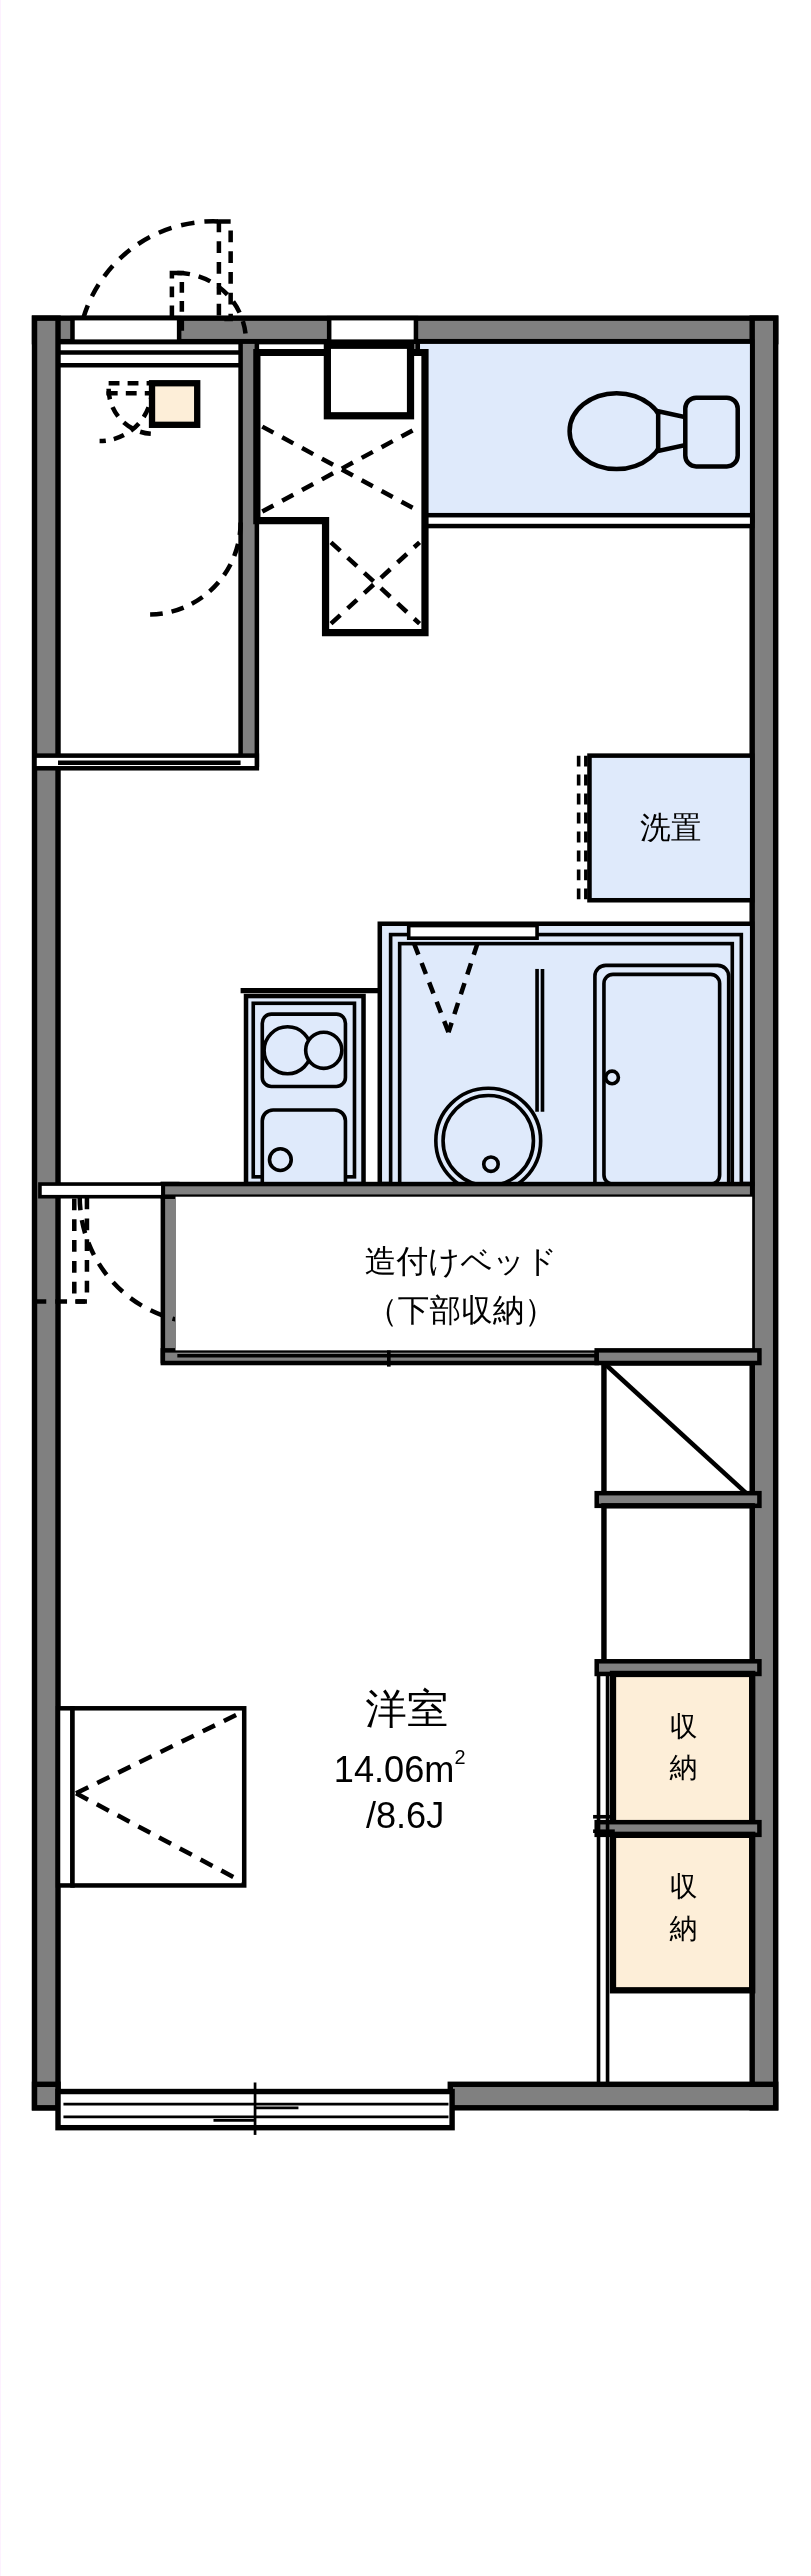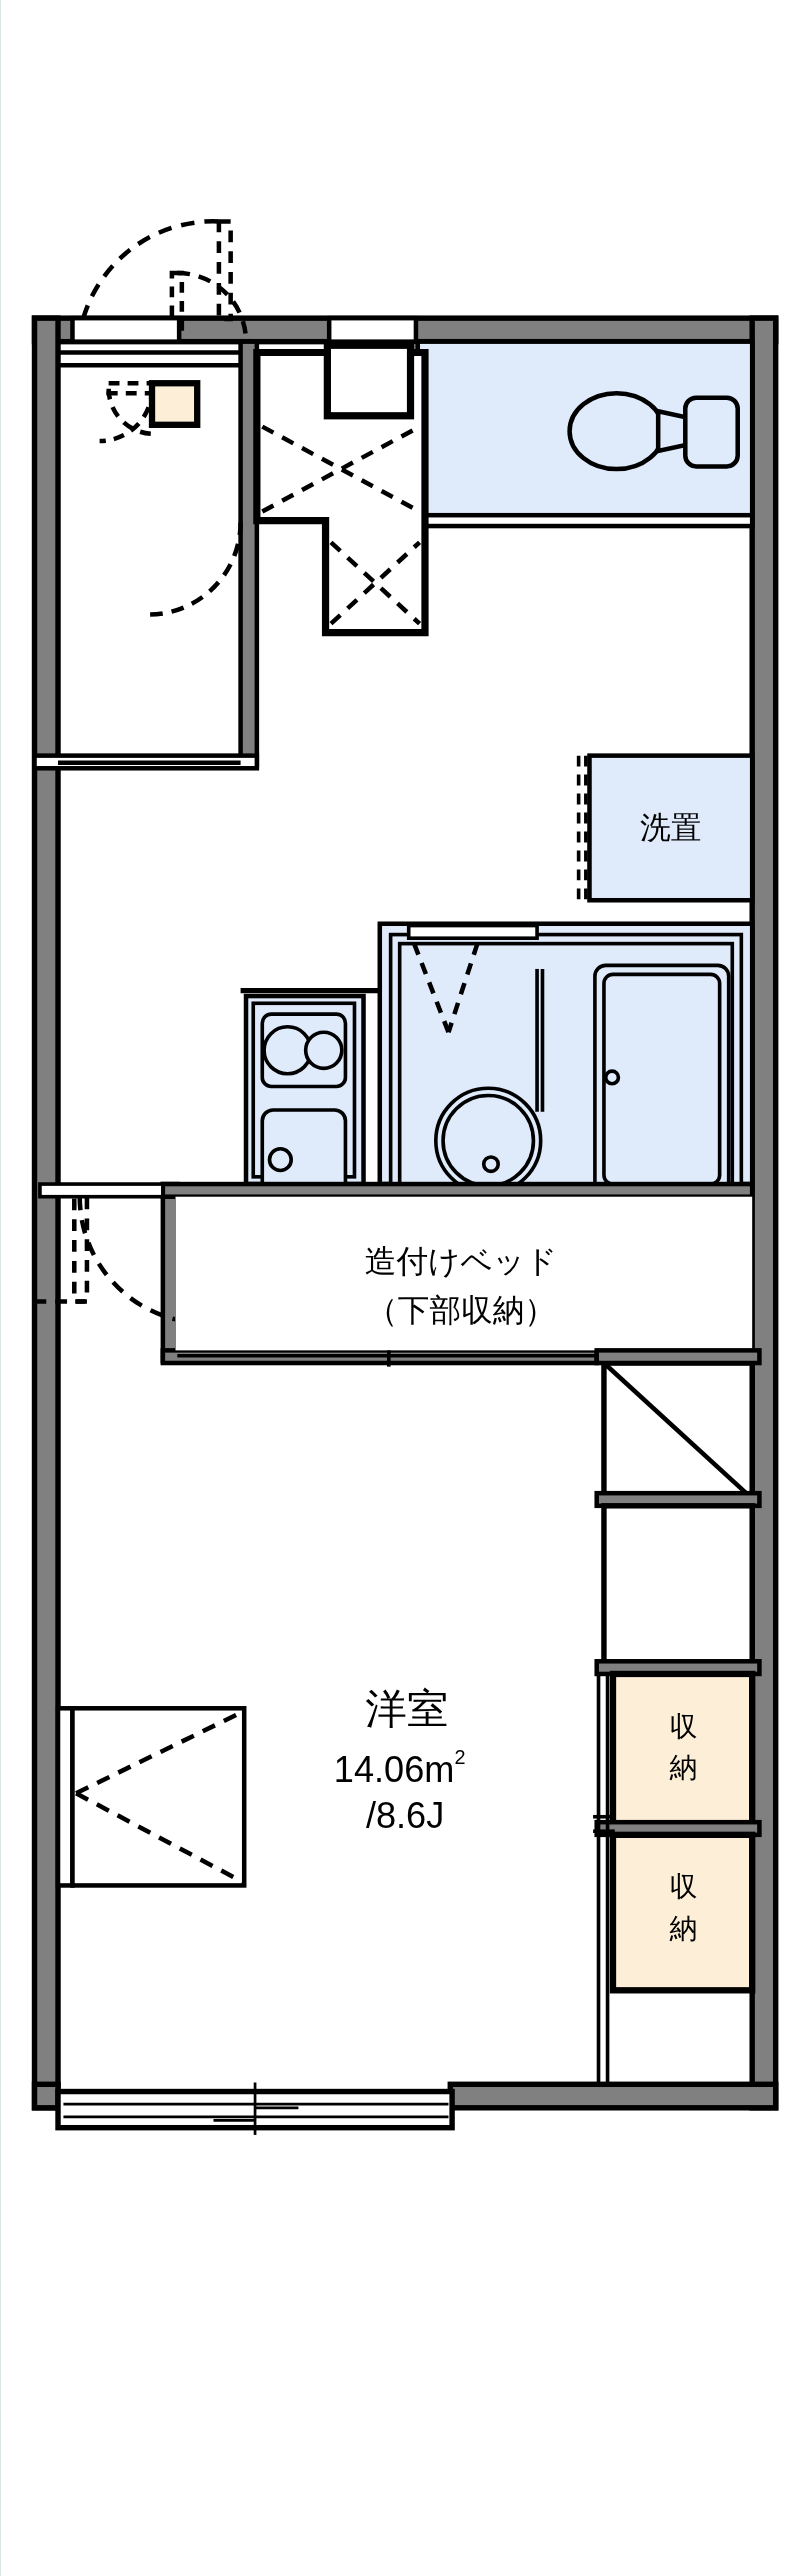--- a/index.html
+++ b/index.html
@@ -10,21 +10,21 @@
   body {
     width: 812px;
     height: 2576px;
     font-family: "Liberation Sans", sans-serif;
     overflow: hidden;
   }
   #floorplan-root {
     position: relative;
     width: 796px;
     height: 2576px;
-    background: #0f766e;
+    background: #f0abfc;
   }
   svg.plan {
     display: block;
     width: 812px;
     height: 2576px;
   }
   .lbl {
     font-family: "Liberation Sans", sans-serif;
     fill: #000000;
     text-anchor: middle;

